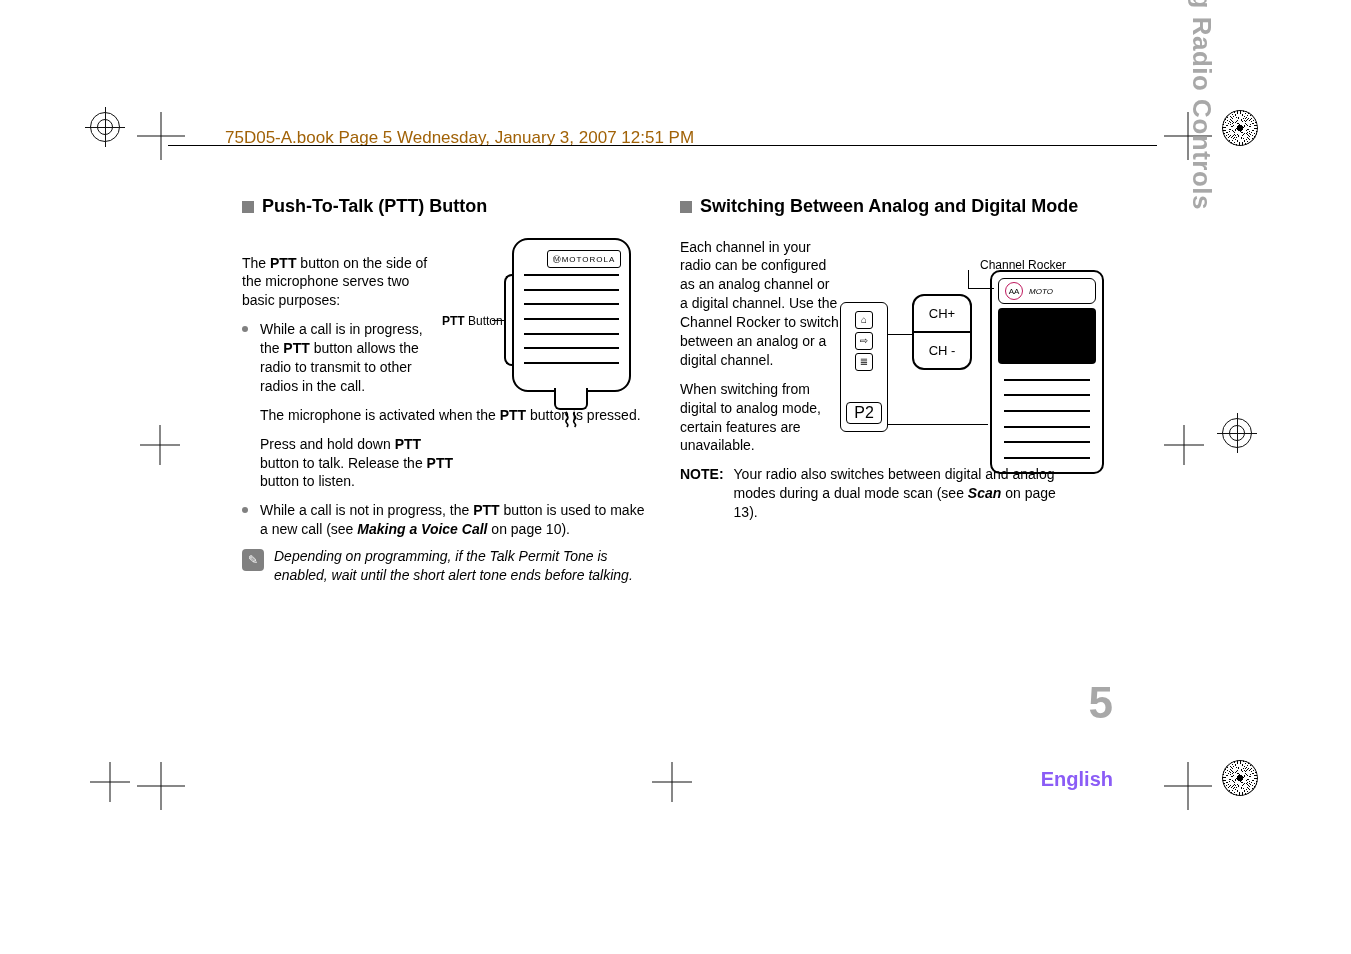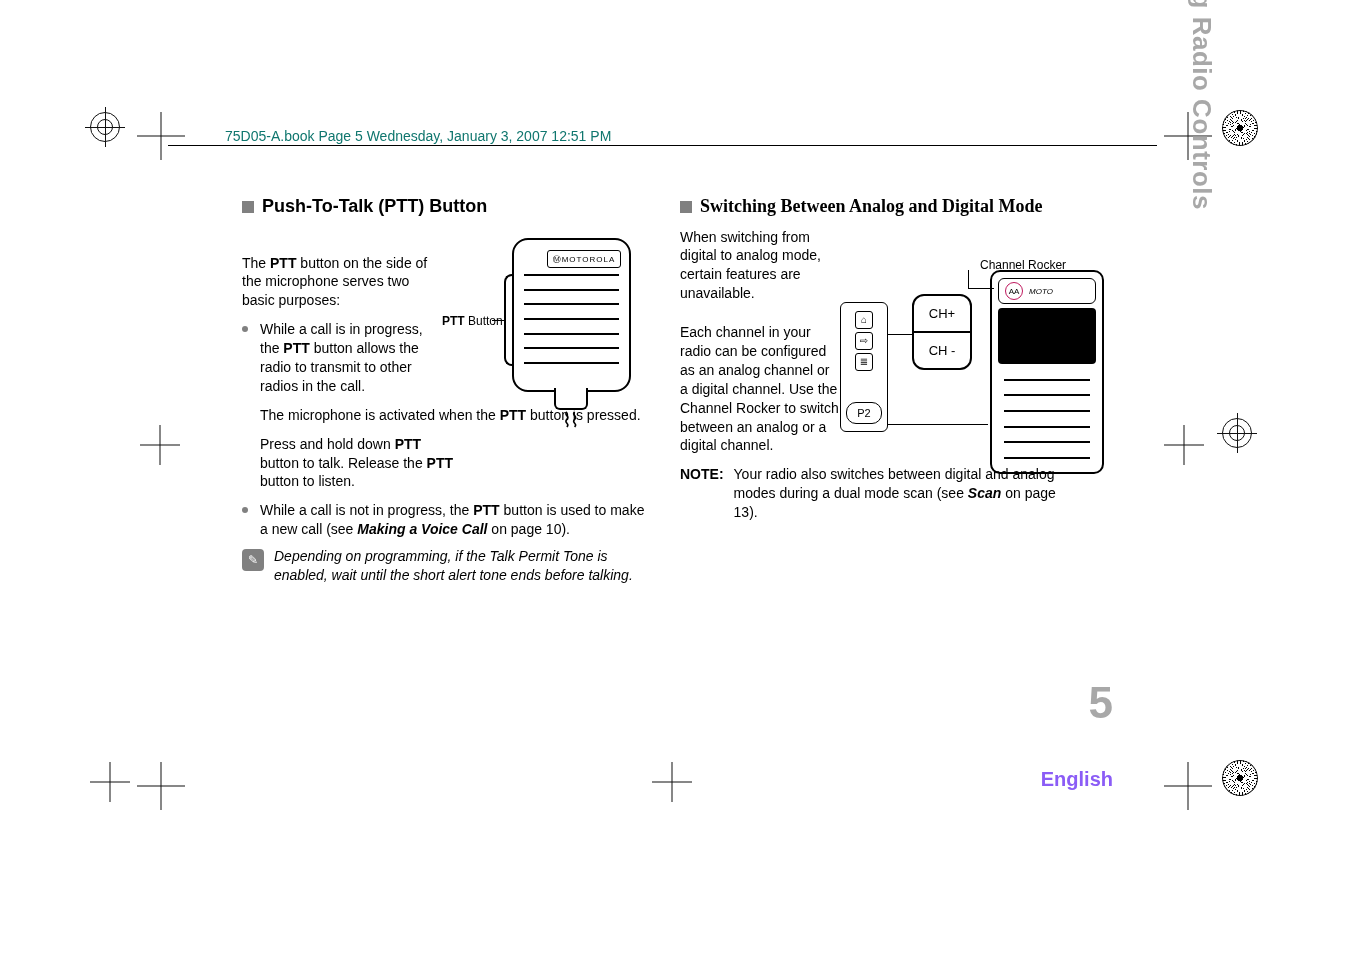--- a/index.html
+++ b/index.html
@@ -33,22 +33,22 @@
     position:absolute;width:36px;height:36px;border-radius:50%;
     background: radial-gradient(circle at 50% 50%, #000 0 3px, transparent 3px),
                 repeating-conic-gradient(#000 0deg 2deg, transparent 2deg 10deg);
     box-shadow: inset 0 0 0 1px #000;
   }
 
   .header-line{
     position:absolute;
     left:225px;
     top:128px;
-    font-size:14px;
-    color:#0f766e;
+    font-size:17px;
+    color:#a16207;
   }
 
   
   .section-marker{
     display:inline-block;
     width:12px;height:12px;
     background:#808080;
     margin-right:8px;
     vertical-align:middle;
   }
@@ -135,21 +135,21 @@
     width:260px;
     height:210px;
   }
   .keypad{
     position:absolute;left:0;top:38px;width:48px;height:130px;border:1px solid #000;border-radius:6px;
     display:flex;flex-direction:column;align-items:center;justify-content:space-around;padding:6px 4px;box-sizing:border-box;
   }
   .keypad .krow{display:flex;gap:4px;}
   .keypad .kbtn{width:16px;height:16px;border:1px solid #000;border-radius:3px;display:flex;align-items:center;justify-content:center;font-size:10px;}
   .keypad .p2{
-    width:34px;height:20px;border:1px solid #000;border-radius:10px;display:flex;align-items:center;justify-content:center;font-size:11px;margin-top:28px;
+    width:34px;height:20px;border:1px solid #000;border-radius:4px;display:flex;align-items:center;justify-content:center;font-size:16px;margin-top:28px;
   }
   .ch-rocker{
     position:absolute;left:72px;top:30px;width:56px;height:72px;border:2px solid #000;border-radius:12px;
     display:flex;flex-direction:column;
   }
   .ch-rocker .half{flex:1;display:flex;align-items:center;justify-content:center;font-size:13px;}
   .ch-rocker .mid{height:0;border-top:2px solid #000;}
   .radio-body{
     position:absolute;left:150px;top:6px;width:110px;height:200px;border:2px solid #000;border-radius:10px;overflow:hidden;
   }
@@ -298,26 +298,26 @@
         <div></div>
         <div></div>
         <div></div>
     </div>
   </div>
   <div class="mic-neck"></div>
   <div class="mic-cable">⌇⌇</div>
 </div>
 
 <div class="col-right">
-  <h2 class="section" style="text-indent:-20px;padding-left:20px;font-family:Liberation Serif, serif;">
+  <h2 class="section" style="text-indent:-20px;padding-left:20px;">
     <span class="section-marker"></span><span>Switching Between Analog and Digital Mode</span>
   </h2>
 
+  <p style="width:160px;margin-top:20px;">Each channel in your radio can be configured as an analog channel or a digital channel. Use the Channel Rocker to switch between an analog or a digital channel.</p>
   <p style="width:160px;">When switching from digital to analog mode, certain features are unavailable.</p>
-  <p style="width:160px;margin-top:20px;">Each channel in your radio can be configured as an analog channel or a digital channel. Use the Channel Rocker to switch between an analog or a digital channel.</p>
 
 
   <div class="right-note">
     <div class="lbl">NOTE:</div>
     <div>
       <span>Your radio also switches between digital and analog modes during a dual mode scan (see </span><span class="bold ital">Scan</span><span> on page 13).</span>
     </div>
   </div>
 </div>
 

